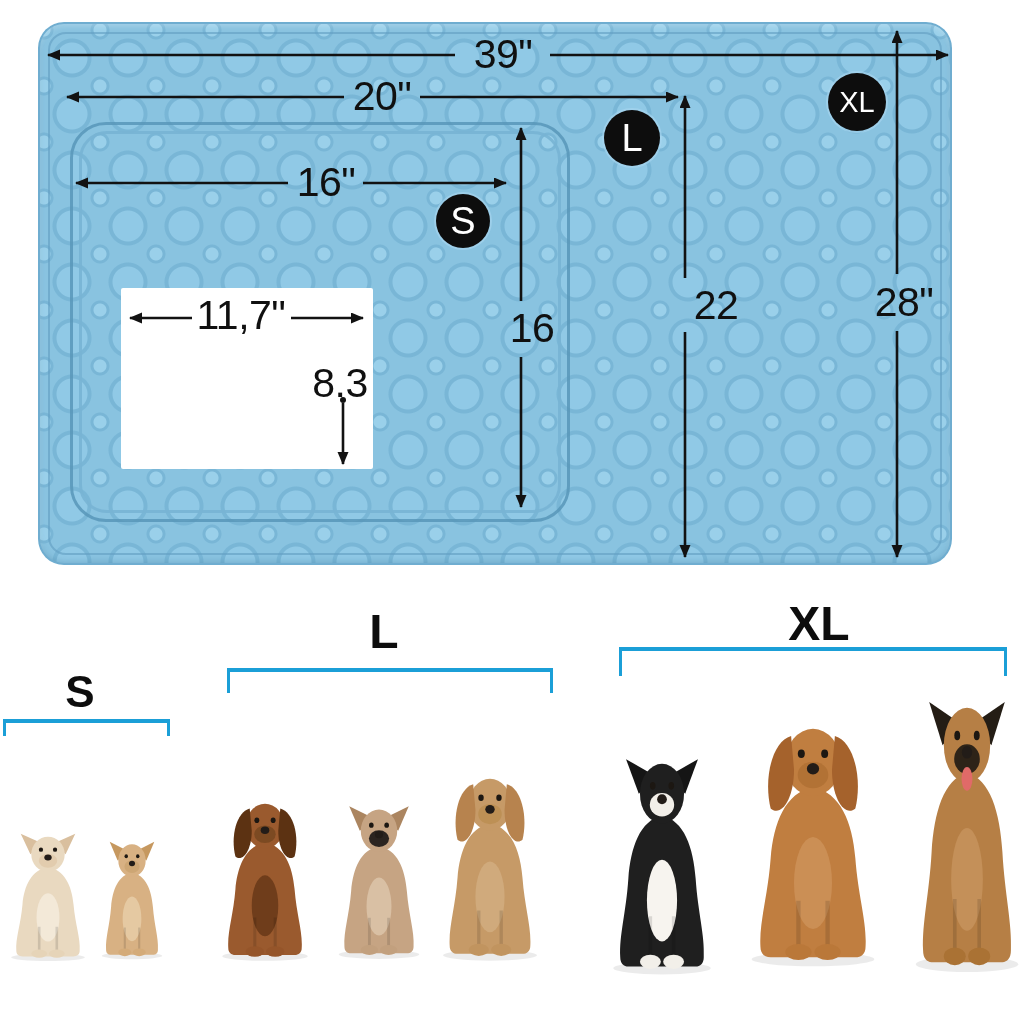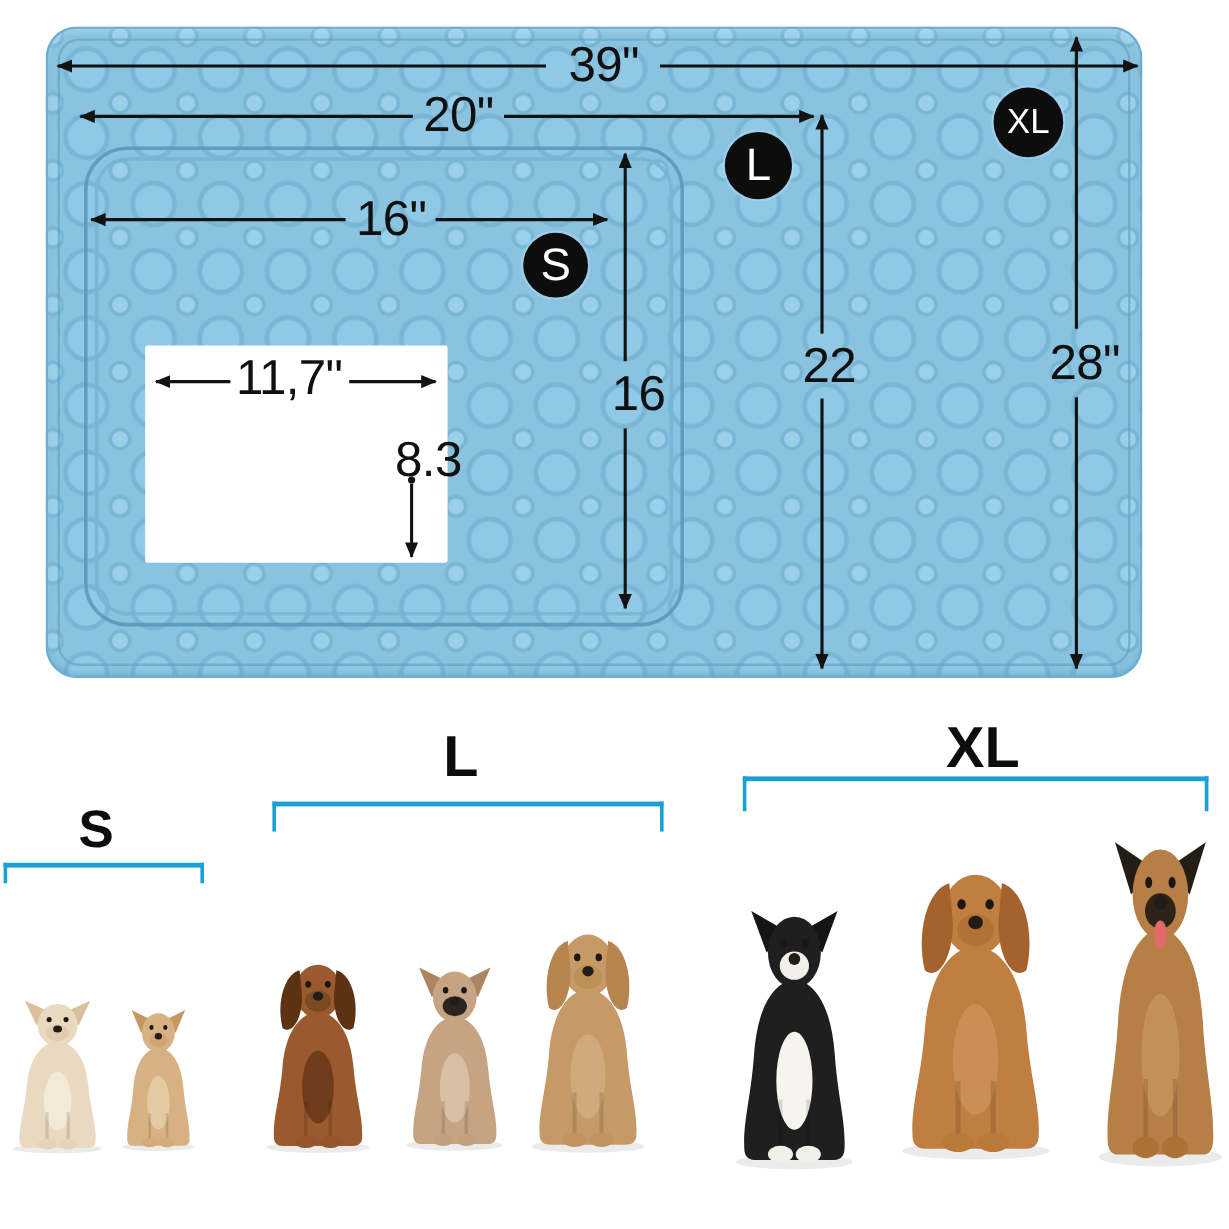--- a/index.html
+++ b/index.html
@@ -128,23 +128,23 @@
     <g>
       <circle cx="343" cy="400" r="3" fill="#121212"></circle>
       <line x1="343" y1="403" x2="343" y2="464" marker-end="url(#ah)"></line>
     </g>
   </svg>
 
   <div class="dim-label" style="left:503px;top:54px">39"</div>
   <div class="dim-label" style="left:382px;top:96px">20"</div>
   <div class="dim-label" style="left:326px;top:182px">16"</div>
   <div class="dim-label" style="left:241px;top:315px">11,7"</div>
-  <div class="dim-label" style="left:357px;top:383px">8.3</div>
+  <div class="dim-label" style="left:340px;top:383px">8.3</div>
   <div class="dim-label" style="left:532px;top:328px">16</div>
-  <div class="dim-label" style="left:691px;top:305px">22</div>
+  <div class="dim-label" style="left:716px;top:305px">22</div>
   <div class="dim-label" style="left:904px;top:302px">28"</div>
 
   <div class="badge s">S</div>
   <div class="badge l">L</div>
   <div class="badge xl">XL</div>
 
   <div class="group-label s">S</div>
   <div class="group-label l">L</div>
   <div class="group-label xl">XL</div>
   <div class="bracket s"></div>

